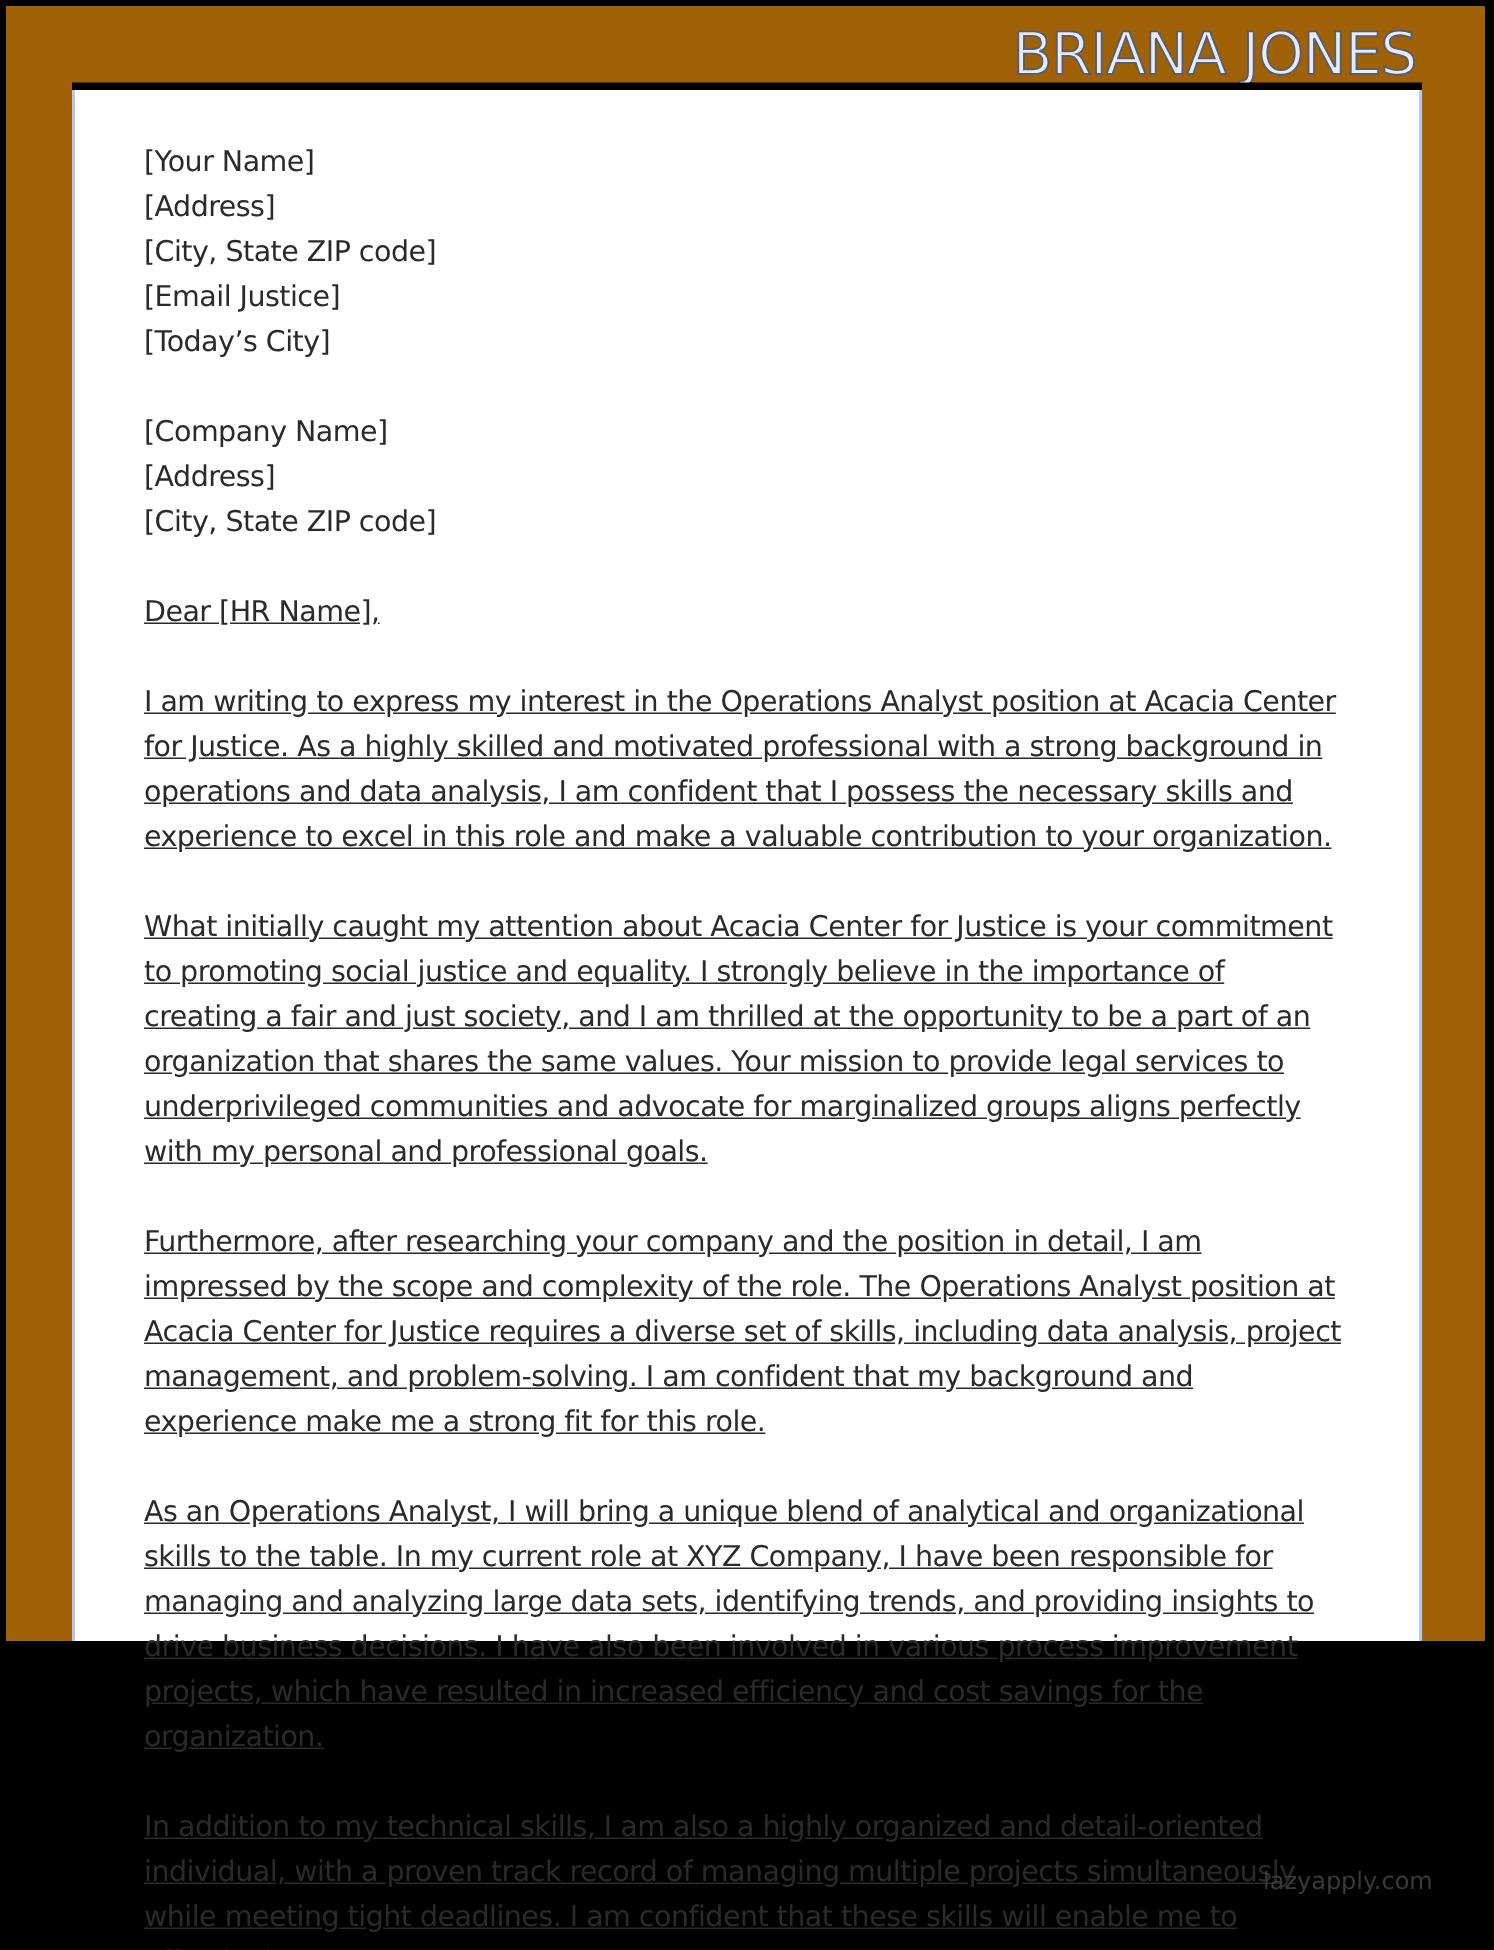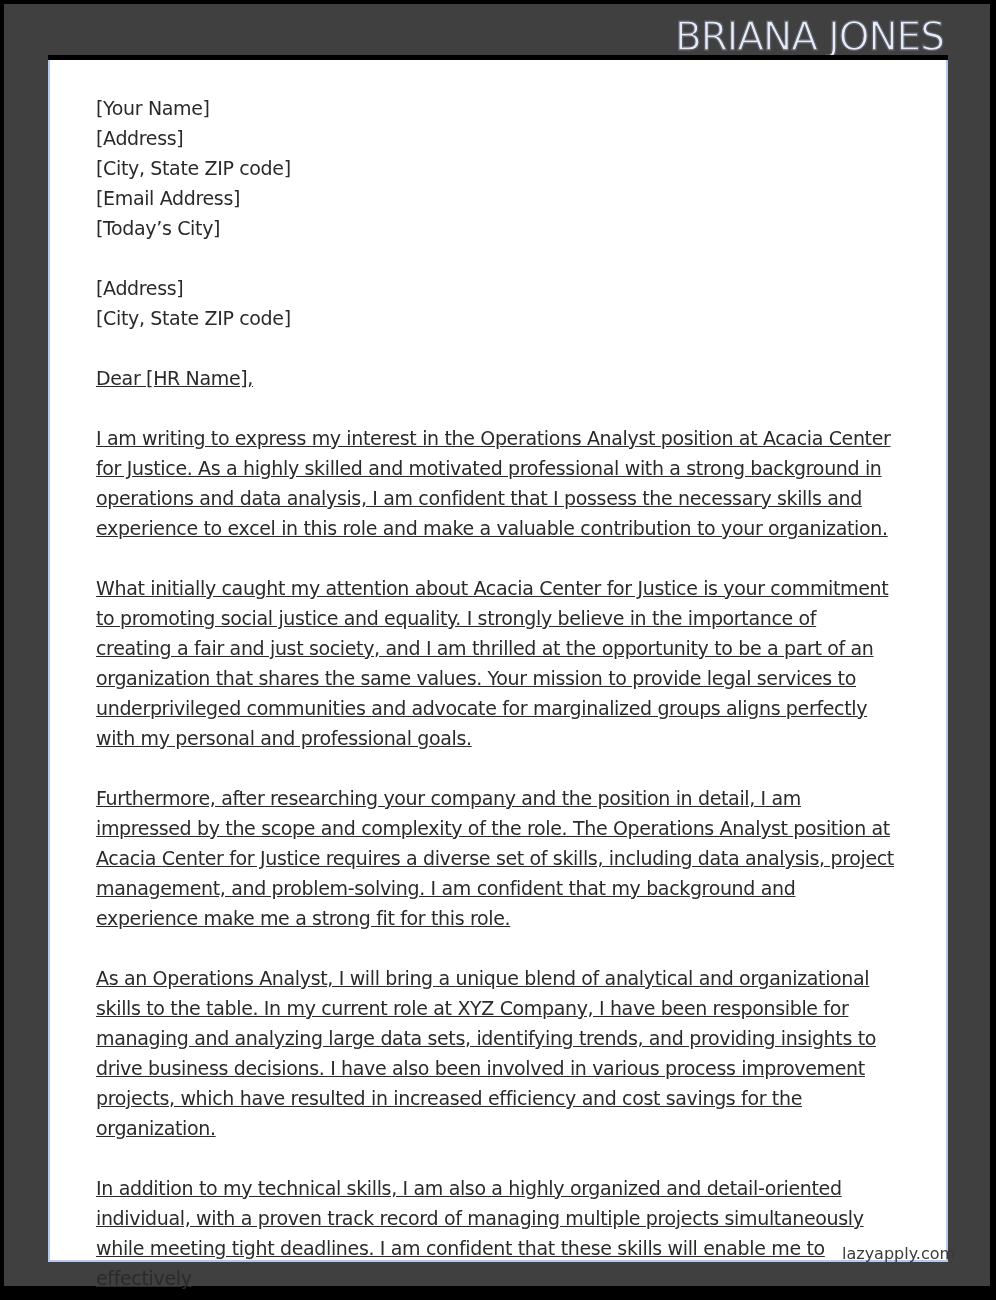--- a/index.html
+++ b/index.html
@@ -3,22 +3,22 @@
   <meta charset="utf-8">
   <style>
     html, body { margin: 0; padding: 0; }
     body {
       width: 996px; height: 1300px; overflow: hidden;
       background: #000;
       font-family: "DejaVu Sans", sans-serif;
     }
     .frame {
       position: absolute; left: 4px; top: 4px;
-      width: 986px; height: 1282px;
-      background: #404040;
+      width: 986px; height: 1090px;
+      background: #a16207;
       overflow: hidden;
     }
     .name {
       position: absolute; right: 46px; top: 10px;
       font-family: "DejaVu Sans", sans-serif;
       font-size: 39px; font-weight: 400;
       letter-spacing: -1px;
       color: #e6ebf7;
       -webkit-text-stroke: 1.3px #5a5e66;
       line-height: 46px;
@@ -62,24 +62,25 @@
   <div class="name">BRIANA JONES</div>
   <div class="rule"></div>
   <div class="card"></div>
 </div>
 
 <div class="letter">
   <div class="block">
     <span class="line">[Your Name]</span>
     <span class="line">[Address]</span>
     <span class="line">[City, State ZIP code]</span>
-    <span class="line">[Email Address]</span>
+    <span class="line">[Email Justice]</span>
     <span class="line">[Today’s City]</span>
   </div>
   <div class="block">
+    <span class="line">[Company Name]</span>
     <span class="line">[Address]</span>
     <span class="line">[City, State ZIP code]</span>
   </div>
   <p>Dear [HR Name],</p>
   <p>I am writing to express my interest in the Operations Analyst position at Acacia Center for Justice. As a highly skilled and motivated professional with a strong background in operations and data analysis, I am confident that I possess the necessary skills and experience to excel in this role and make a valuable contribution to your organization.</p>
   <p>What initially caught my attention about Acacia Center for Justice is your commitment to promoting social justice and equality. I strongly believe in the importance of creating a fair and just society, and I am thrilled at the opportunity to be a part of an organization that shares the same values. Your mission to provide legal services to underprivileged communities and advocate for marginalized groups aligns perfectly with my personal and professional goals.</p>
   <p>Furthermore, after researching your company and the position in detail, I am impressed by the scope and complexity of the role. The Operations Analyst position at Acacia Center for Justice requires a diverse set of skills, including data analysis, project management, and problem-solving. I am confident that my background and experience make me a strong fit for this role.</p>
   <p>As an Operations Analyst, I will bring a unique blend of analytical and organizational skills to the table. In my current role at XYZ Company, I have been responsible for managing and analyzing large data sets, identifying trends, and providing insights to drive business decisions. I have also been involved in various process improvement projects, which have resulted in increased efficiency and cost savings for the organization.</p>
   <p>In addition to my technical skills, I am also a highly organized and detail-oriented individual, with a proven track record of managing multiple projects simultaneously while meeting tight deadlines. I am confident that these skills will enable me to effectively</p>
 </div>

